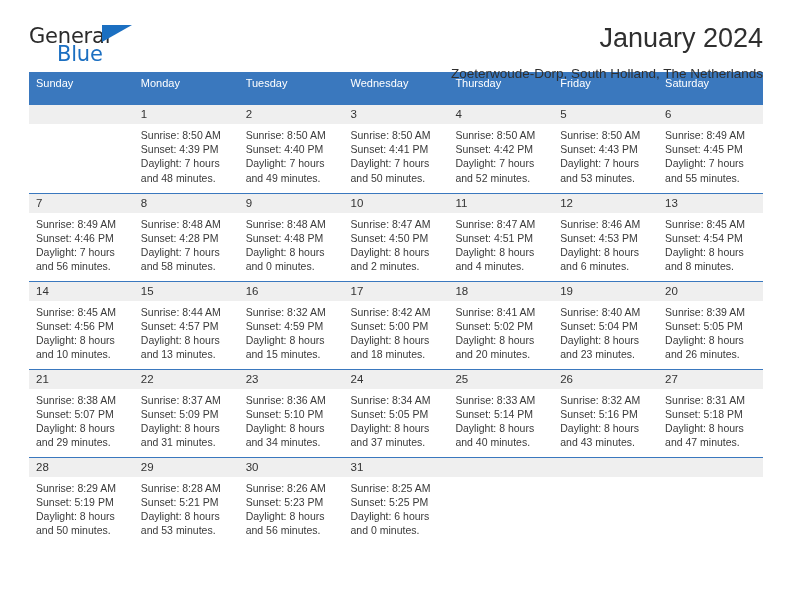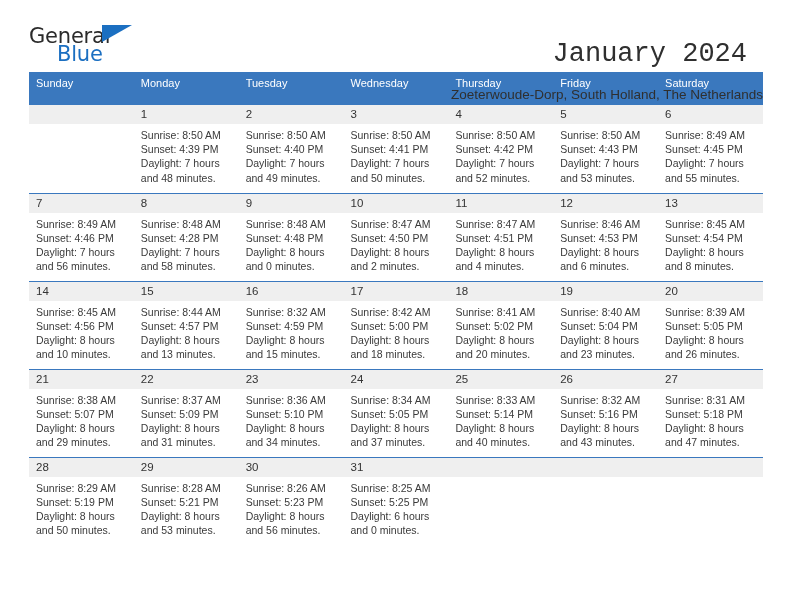--- a/index.html
+++ b/index.html
@@ -66,22 +66,22 @@
   }
   .title-block {
     text-align: right;
     flex: 1 1 auto;
   }
   .cal-title {
     font-size: 27px;
     color: #2f2f2f;
     line-height: 32px;
     font-weight: normal;
-    margin: 16px;
-    font-family: Liberation Mono, monospace;
+    margin: 0;
+    font-family: Liberation Sans, sans-serif;
   }
   .cal-subtitle {
     font-size: 13.5px;
     color: #2f2f2f;
     line-height: 18px;
     margin: 11px 0 0 0;
     font-family: "Liberation Sans", sans-serif;
   }
 
   

